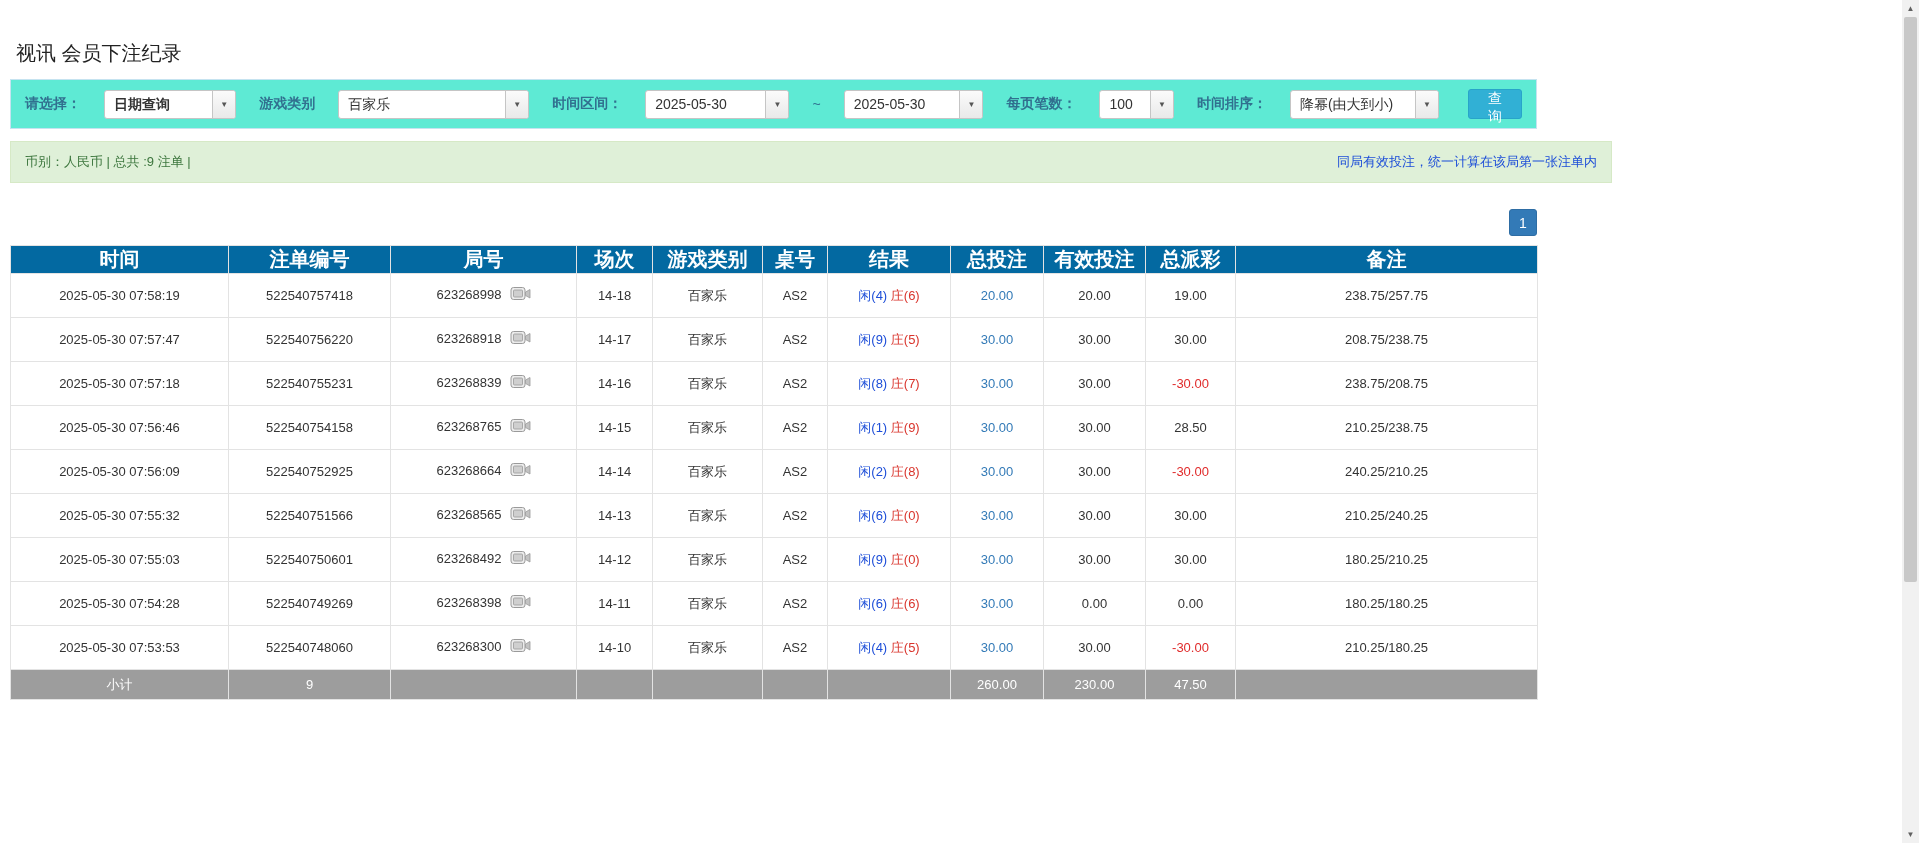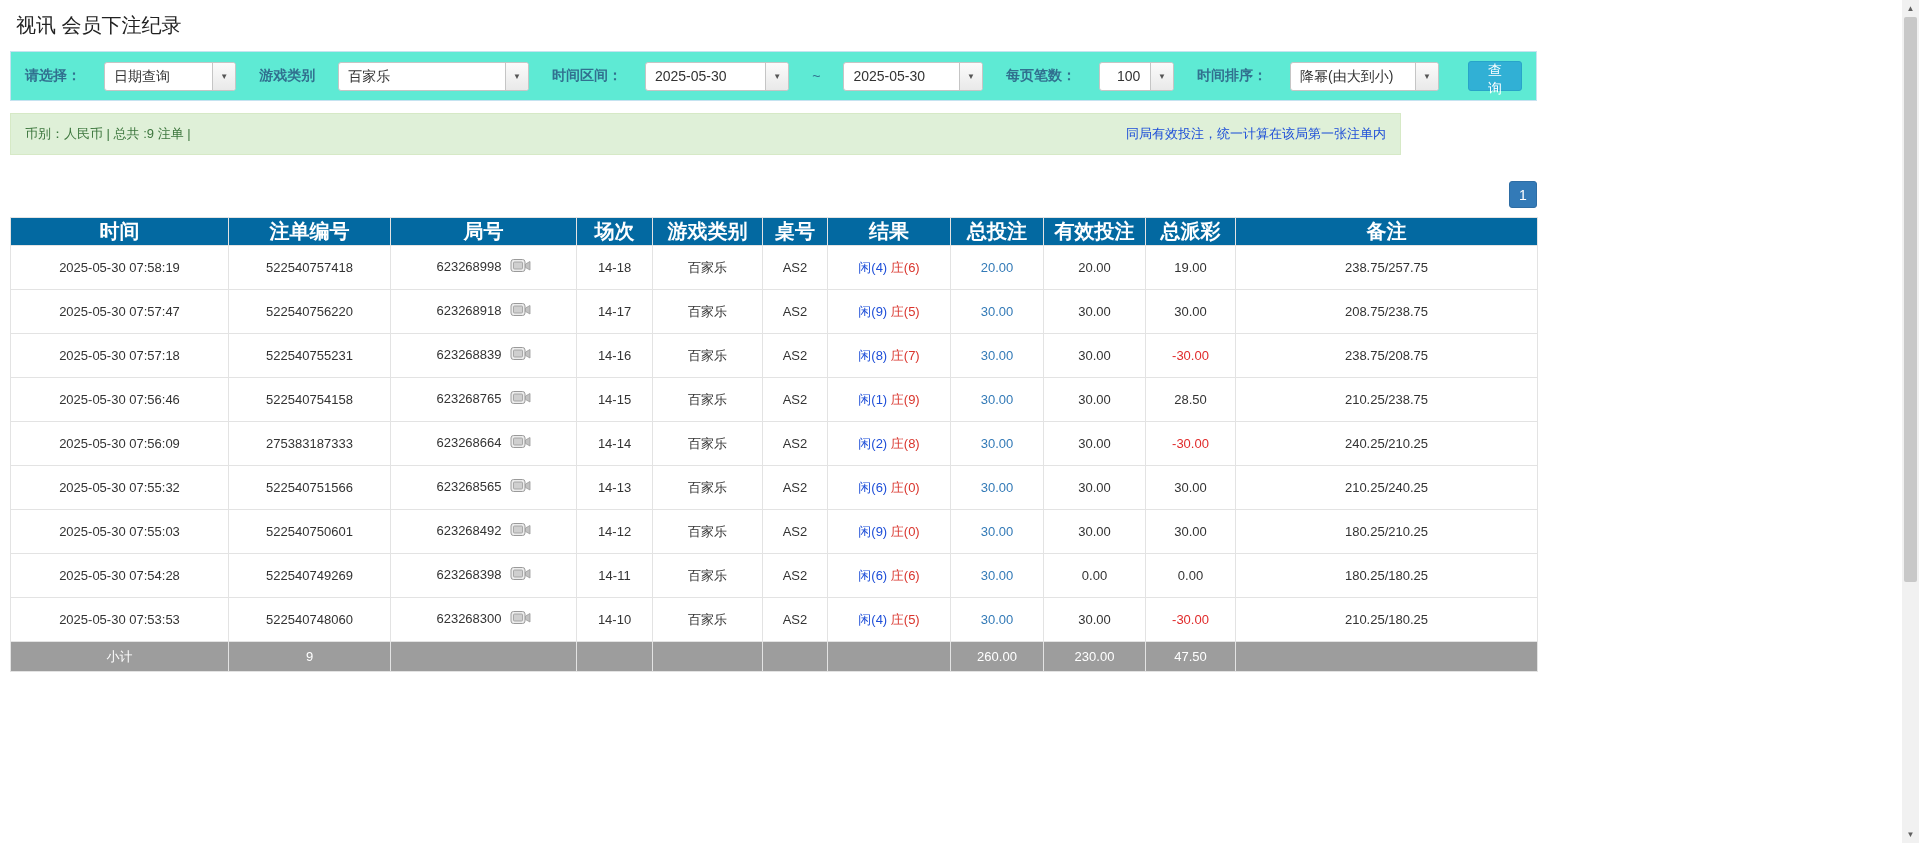--- a/index.html
+++ b/index.html
@@ -1,44 +1,44 @@
 <!DOCTYPE html>
 <html><head>
 <meta charset="utf-8">
 <style>
   * { box-sizing: border-box; margin: 0; padding: 0; }
   html, body { width: 1919px; height: 843px; background: #fff; overflow: hidden;
     font-family: "Liberation Sans", "DejaVu Sans", sans-serif; }
   .page { width: 1545px; padding: 8px 0 0 10px; position: relative; }
 
-  .page-title { font-size: 20px; font-weight: 500; color: #222; padding: 4px 0 12px 6px; }
+  .page-title { font-size: 20px; font-weight: 500; color: #222; padding: 4px 0 12px 6px; margin-top: 28px; }
 
   
   .filter-panel { background: #5eead4; border: 1px solid #c5e3f0; padding: 9px 14px;
     display: flex; align-items: center; gap: 23px; width: 1527px; }
   .flabel { color: #31708f; font-weight: bold; font-size: 14px; white-space: nowrap; }
   .combo { display: inline-flex; height: 29px; background: #fff; border: 1px solid #c5c5c5;
     border-radius: 3px; overflow: hidden; align-items: stretch; }
   .combo-text { flex: 1; padding: 0 9px; line-height: 27px; font-size: 14px; color: #333;
     white-space: nowrap; overflow: hidden; }
   .combo-arrow { width: 23px; background: linear-gradient(#fbfbfb, #e9e9e9);
     border-left: 1px solid #c5c5c5; display: flex; align-items: center; justify-content: center;
     font-size: 8px; color: #555; }
-  .w-query { width: 142px; }
+  .w-query { width: 142px; font-weight: bold; }
   .w-game  { width: 205px; }
   .w-date1 { width: 155px; }
   .w-date2 { width: 150px; }
-  .w-size  { width: 80px; padding-left: 8px; }
+  .w-size  { width: 80px; }
   .w-sort  { width: 160px; }
   .tilde { color: #31708f; font-size: 14px; }
   .btn-search { height: 30px; padding: 0 13px; background: #31b0d5; color: #fff;
     border: 1px solid #28a4c9; border-radius: 3px; font-size: 14px; margin-left: 6px; cursor: pointer; }
 
   
-  .summary-bar { margin-top: 12px; width: 1391px; background: #dff0d8; border: 1px solid #d6e9c6;
+  .summary-bar { margin-top: 12px; width: 1602px; background: #dff0d8; border: 1px solid #d6e9c6;
     padding: 11px 14px; display: flex; justify-content: space-between; align-items: center; }
   .summary-left { color: #3c763d; font-size: 13px; }
   .summary-right { color: #1d4ed8; font-size: 13px; }
 
   
   .pagination { width: 1527px; display: flex; justify-content: flex-end; margin: 26px 0 9px; }
   .page-btn { min-width: 28px; height: 27px; background: #337ab7; border: 1px solid #2e6da4;
     color: #fff; border-radius: 3px; font-size: 14px; cursor: pointer; }
 
   
@@ -210,21 +210,21 @@
           <td>百家乐</td>
           <td>AS2</td>
           <td><span class="result-player">闲(1)</span> <span class="result-banker">庄(9)</span></td>
           <td><a class="link-blue">30.00</a></td>
           <td>30.00</td>
           <td><span class="">28.50</span></td>
           <td>210.25/238.75</td>
         </tr>
         <tr>
           <td>2025-05-30 07:56:09</td>
-          <td>275383187333</td>
+          <td>522540752925</td>
           <td><span>623268664</span><span class="round-icon"><svg width="21" height="16" viewBox="0 0 21 16">
                 <rect x="1" y="1.5" width="14" height="12" rx="2.5" fill="#ececec" stroke="#9a9a9a"></rect>
                 <rect x="3.5" y="4" width="9" height="7" rx="1" fill="#cfcfcf" stroke="#9a9a9a" stroke-width="0.8"></rect>
                 <path d="M15.5 6 L20 3.5 V12 L15.5 9.5 Z" fill="#c2c2c2" stroke="#9a9a9a" stroke-width="0.8"></path>
               </svg></span></td>
           <td>14-14</td>
           <td>百家乐</td>
           <td>AS2</td>
           <td><span class="result-player">闲(2)</span> <span class="result-banker">庄(8)</span></td>
           <td><a class="link-blue">30.00</a></td>

